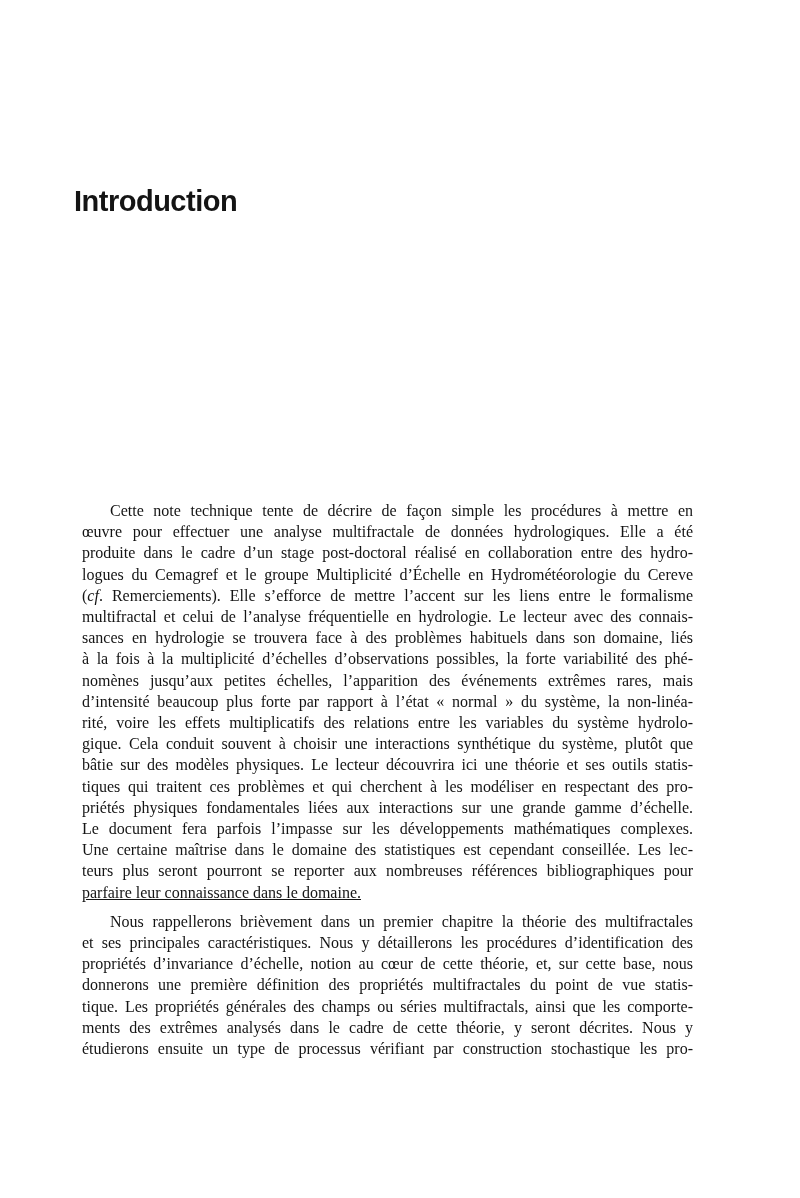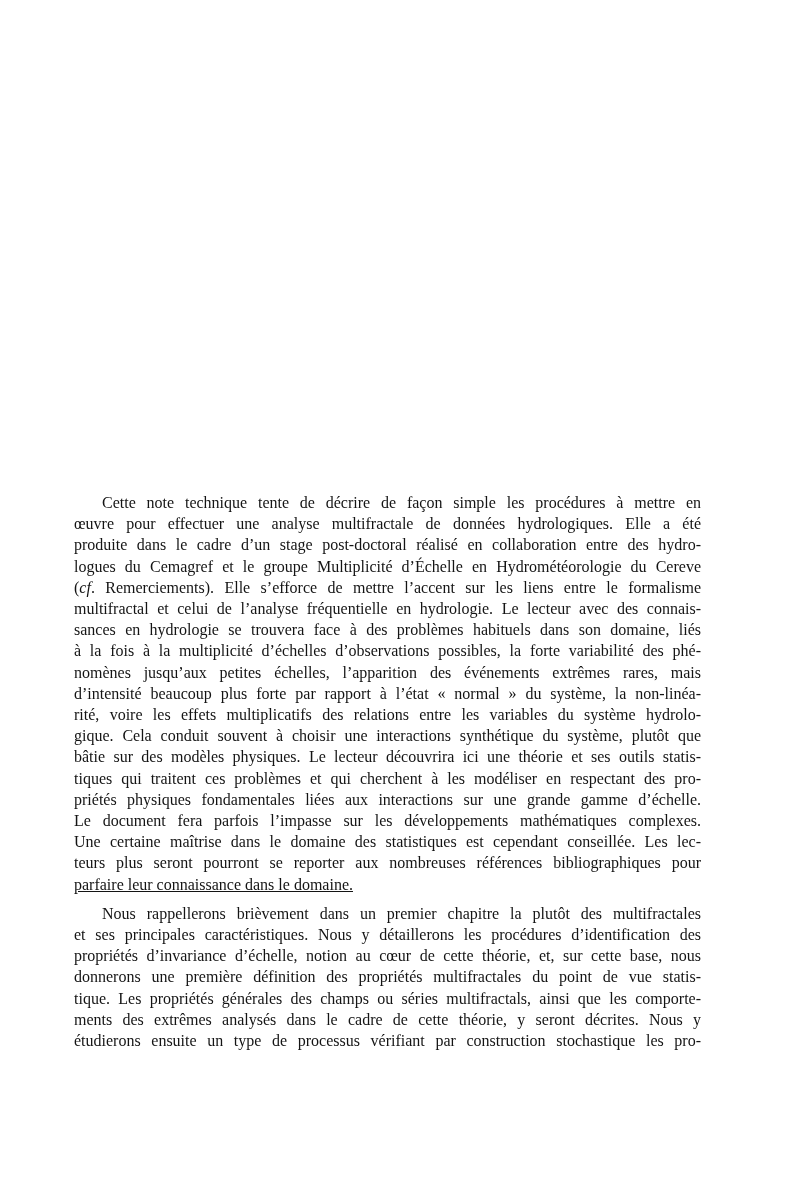--- a/index.html
+++ b/index.html
@@ -14,31 +14,32 @@
   .title {
     position:absolute; left:74px; top:187px; margin:0;
     font-family:"Liberation Sans", sans-serif;
     font-weight:bold; font-size:29px; line-height:1; letter-spacing:-0.5px;
     color:var(--text,#141414);
   }
   .textblock {
     position:absolute; left:74px; top:492px; width:627px;
     font-size:16px; line-height:21.2px; color:var(--text,#141414);
   }
-  .para { margin:0; }
+  .para { margin:8px; }
   .para.p2 { margin-top:8px; }
   .line { text-align:justify; text-align-last:justify; }
   .line.first { text-indent:28px; }
   .line.short { text-align-last:left;text-decoration:underline; }
 </style>
 </head>
 <body>
 
 <div class="page">
 
+  <h1 class="title">Introduction</h1>
 
   <div class="textblock">
 
     <div class="para p1">
       <div class="line first">Cette note technique tente de décrire de façon simple les procédures à mettre en</div>
       <div class="line">œuvre pour effectuer une analyse multifractale de données hydrologiques. Elle a été</div>
       <div class="line">produite dans le cadre d’un stage post-doctoral réalisé en collaboration entre des hydro-</div>
       <div class="line">logues du Cemagref et le groupe Multiplicité d’Échelle en Hydrométéorologie du Cereve</div>
       <div class="line">(<i>cf</i>. Remerciements). Elle s’efforce de mettre l’accent sur les liens entre le formalisme</div>
       <div class="line">multifractal et celui de l’analyse fréquentielle en hydrologie. Le lecteur avec des connais-</div>
@@ -51,21 +52,21 @@
       <div class="line">bâtie sur des modèles physiques. Le lecteur découvrira ici une théorie et ses outils statis-</div>
       <div class="line">tiques qui traitent ces problèmes et qui cherchent à les modéliser en respectant des pro-</div>
       <div class="line">priétés physiques fondamentales liées aux interactions sur une grande gamme d’échelle.</div>
       <div class="line">Le document fera parfois l’impasse sur les développements mathématiques complexes.</div>
       <div class="line">Une certaine maîtrise dans le domaine des statistiques est cependant conseillée. Les lec-</div>
       <div class="line">teurs plus seront pourront se reporter aux nombreuses références bibliographiques pour</div>
       <div class="line short">parfaire leur connaissance dans le domaine.</div>
     </div>
 
     <div class="para p2">
-      <div class="line first">Nous rappellerons brièvement dans un premier chapitre la plutôt des multifractales</div>
+      <div class="line first">Nous rappellerons brièvement dans un premier chapitre la théorie des multifractales</div>
       <div class="line">et ses principales caractéristiques. Nous y détaillerons les procédures d’identification des</div>
       <div class="line">propriétés d’invariance d’échelle, notion au cœur de cette théorie, et, sur cette base, nous</div>
       <div class="line">donnerons une première définition des propriétés multifractales du point de vue statis-</div>
       <div class="line">tique. Les propriétés générales des champs ou séries multifractals, ainsi que les comporte-</div>
       <div class="line">ments des extrêmes analysés dans le cadre de cette théorie, y seront décrites. Nous y</div>
       <div class="line">étudierons ensuite un type de processus vérifiant par construction stochastique les pro-</div>
     </div>
 
   </div>
 </div>

